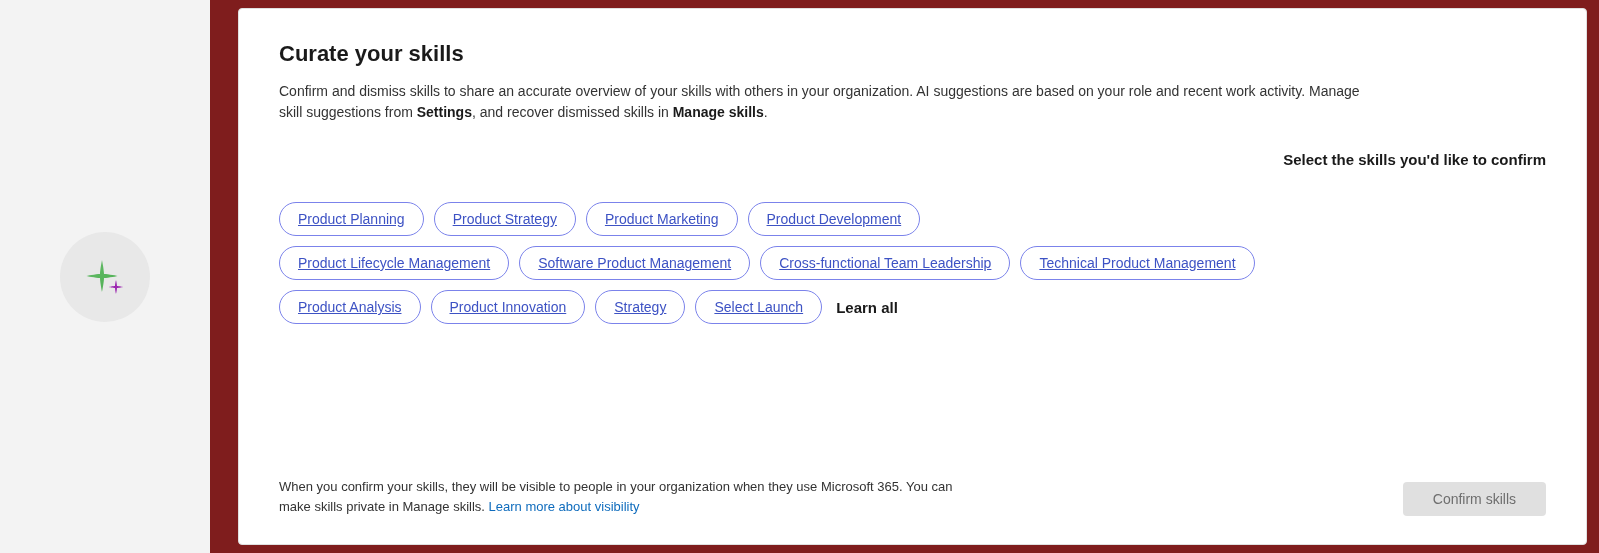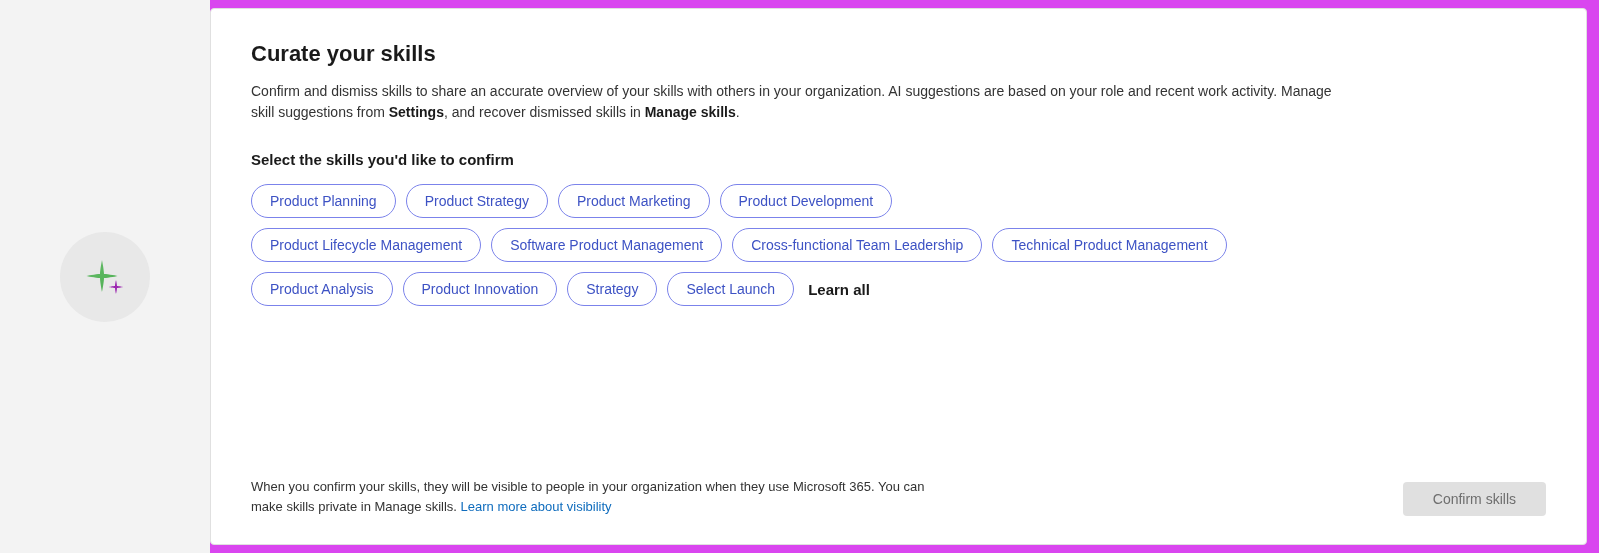--- a/index.html
+++ b/index.html
@@ -13,24 +13,25 @@
       font-family: 'Segoe UI', -apple-system, BlinkMacSystemFont, sans-serif;
       display: flex;
       align-items: center;
       justify-content: center;
       min-height: 100vh;
     }
 
     .outer-container {
       width: 1599px;
       height: 553px;
-      background-color: #d946ef;
+      background-color: #7f1d1d;
       display: flex;
       align-items: stretch;
       position: relative;
+      gap: 28px;
     }
 
     .sidebar {
       width: 210px;
       background-color: #f3f3f3;
       display: flex;
       align-items: center;
       justify-content: center;
       flex-shrink: 0;
     }
@@ -75,21 +76,22 @@
 
     .description strong {
       font-weight: 700;
       color: #1a1a1a;
     }
 
     .section-title {
       font-size: 15px;
       font-weight: 700;
       color: #1a1a1a;
-      margin-bottom: 16px;
+      margin-bottom: 34px;
+      text-align: right;
     }
 
     .skills-section {
       flex: 1;
     }
 
     .skills-row {
       display: flex;
       flex-wrap: nowrap;
       gap: 10px;
@@ -103,20 +105,21 @@
       padding: 8px 18px;
       border: 1.5px solid #7b83eb;
       border-radius: 50px;
       font-size: 14px;
       color: #3d52c4;
       background-color: #ffffff;
       cursor: pointer;
       white-space: nowrap;
       transition: background-color 0.15s;
       font-weight: 400;
+      text-decoration: underline;
     }
 
     .show-all-link {
       font-size: 15px;
       font-weight: 700;
       color: #1a1a1a;
       cursor: pointer;
       text-decoration: none;
       margin-left: 4px;
     }

